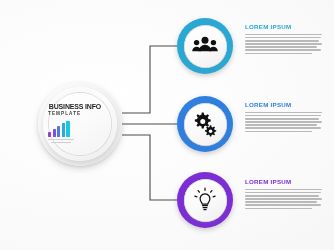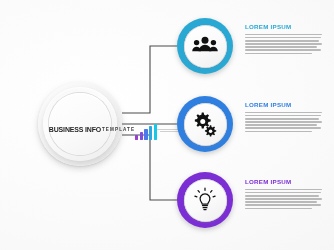--- a/index.html
+++ b/index.html
@@ -60,22 +60,22 @@
   }
   .hub-face {
     position: absolute;
     left: 10px; top: 10px;
     width: 64px; height: 64px;
     border-radius: 50%;
     background: linear-gradient(150deg, #ffffff 0%, #fbfbfb 50%, #f2f2f2 100%);
     box-shadow: inset 0 0 0 0.7px rgba(205,205,205,0.85),
                 inset 0 2px 3px rgba(255,255,255,0.95);
     display: flex;
-    flex-direction: row;
-    align-items: center;
+    flex-direction: column;
+    align-items: flex-start;
     justify-content: flex-start;
     padding-top: 11px;
     box-sizing: border-box;
   }
   .hub-title {
     font-size: 7.2px;
     font-weight: bold;
     color: #262626;
     letter-spacing: -0.15px;
     line-height: 1;

